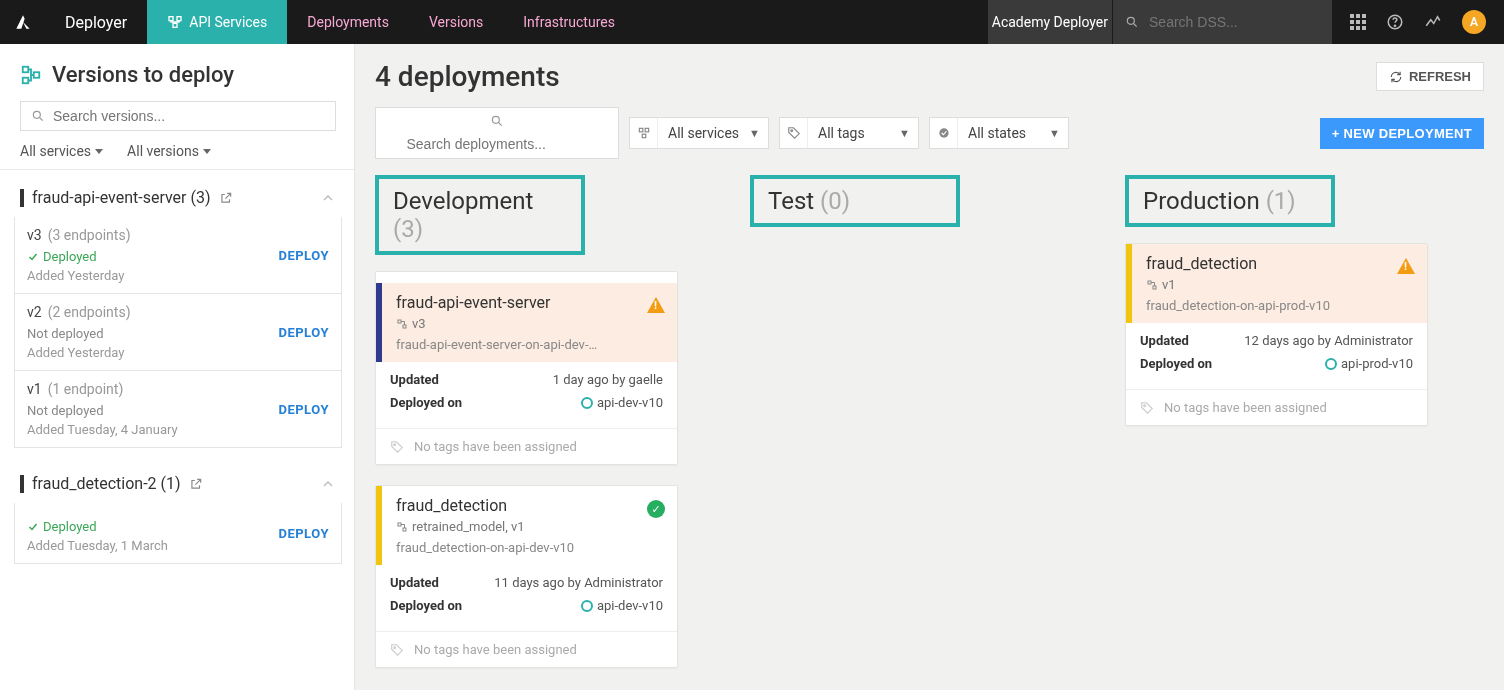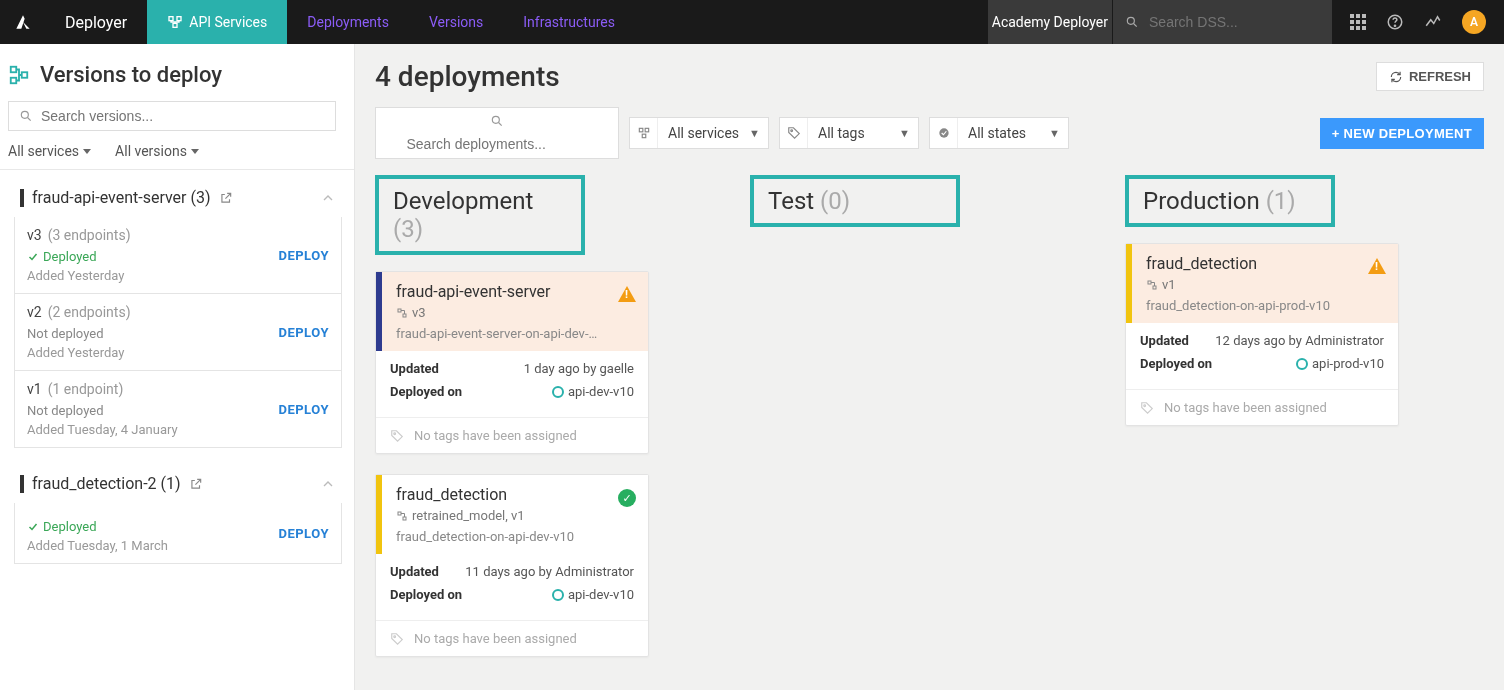--- a/index.html
+++ b/index.html
@@ -2,21 +2,21 @@
 <html><head>
 <meta charset="utf-8">
 <style>
 * { box-sizing: border-box; margin: 0; padding: 0; }
 body { font-family: -apple-system, BlinkMacSystemFont, "Segoe UI", Roboto, sans-serif; background: #f1f1f0; color: #333; font-size: 14px; width: 1504px; height: 690px; overflow: hidden; }
 
 
 .topnav { display: flex; align-items: center; background: #1a1a1a; height: 44px; color: #ddd; }
 .topnav .logo { width: 45px; display:flex; align-items:center; justify-content:center; }
 .topnav .brand { padding: 0 20px; font-size: 16px; color:#fff; }
-.topnav .tab { padding: 0 20px; height: 44px; display:flex; align-items:center; gap:6px; font-size:14px; cursor:pointer; color:#8b5cf6; }
+.topnav .tab { padding: 0 20px; height: 44px; display:flex; align-items:center; gap:6px; font-size:14px; cursor:pointer; color:#f9a8d4; }
 .topnav .tab.active { background:#2ab1ac; color:#fff; }
 .topnav .tab.drop { position:relative; }
 .topnav .tab.drop::after { content:""; position:absolute; bottom:-1px; left:50%; transform:translateX(-50%); width:0; height:0; }
 .topnav .spacer { flex:1; }
 .topnav .tenant { padding:0 4px; background:#3a3a3a; height:44px; display:flex; align-items:center; color:#fff; font-size:14px;}
 .topnav .search { display:flex; align-items:center; gap:10px; background:#3a3a3a; padding:0 12px; height:44px; width:220px; color:#aaa; border-left:1px solid #1a1a1a;}
 .topnav .search input { background:transparent; border:none; outline:none; color:#7dd3fc; font-size:14px; width:100%; }
 .topnav .righticons { display:flex; align-items:center; gap:20px; padding:0 18px; }
 .topnav .icon { color:#bbb; cursor:pointer; }
 .avatar { width:24px; height:24px; border-radius:50%; background:#f5a623; color:#fff; display:flex; align-items:center; justify-content:center; font-size:12px; font-weight:600; }
@@ -24,21 +24,21 @@
 
 .grid3x3 { display:grid; grid-template-columns:repeat(3,4px); grid-template-rows:repeat(3,4px); gap:2px; }
 .grid3x3 span { background:#bbb; width:4px; height:4px; }
 
 
 .main { display:flex; height: calc(690px - 44px); }
 .sidebar { width: 355px; background:#fff; border-right:1px solid #e5e5e5; display:flex; flex-direction:column; }
 .content { flex:1; padding: 8px 20px 20px 20px; overflow:auto; }
 
 
-.side-head { padding: 18px 18px 10px 8px; border-bottom:1px solid #e8e8e8; }
+.side-head { padding: 18px 18px 10px 20px; border-bottom:1px solid #e8e8e8; }
 .side-title { display:flex; align-items:center; gap:10px; font-size:22px; color:#333; font-weight:500; margin-bottom:14px; }
 .side-search { display:flex; align-items:center; border:1px solid #ddd; padding:6px 10px; gap:8px; margin-bottom:12px; }
 .side-search input { border:none; outline:none; font-size:14px; flex:1; }
 .side-filters { display:flex; gap:24px; color:#555; font-size:14px; }
 .side-filters .filter { display:flex; align-items:center; gap:4px; cursor:pointer; }
 
 
 .side-body { overflow:auto; flex:1; padding: 10px 12px 20px 14px; position:relative; }
 .service-group { margin-bottom: 18px; }
 .service-header { display:flex; align-items:center; gap:8px; padding:8px 6px 10px 6px; }
@@ -70,25 +70,25 @@
 .pillbox .caret { position:absolute; right:8px; top:2px; color:#666; font-size:11px; }
 .new-dep { margin-left:auto; background:#3b99fc; color:#fff; border:none; padding:8px 12px; font-size:13px; font-weight:700; letter-spacing:.3px; cursor:pointer; }
 
 
 .stages { display:flex; gap:16px; }
 .stage-col { width:360px; }
 .stage-head { border:4px solid #2ab1ac; padding:8px 14px; font-size:24px; color:#333; margin-bottom:16px; width:210px; }
 .stage-head .count { color:#aaa; }
 
 
-.dep-card { background:#fff; border:1px solid #e3e3e3; border-radius:2px; margin-bottom:20px; width:274px; box-shadow:0 1px 2px rgba(0,0,0,0.04); }
+.dep-card { background:#fff; border:1px solid #e3e3e3; border-radius:2px; margin-bottom:20px; width:303px; box-shadow:0 1px 2px rgba(0,0,0,0.04); }
 .dep-top { padding:10px 14px 10px 14px; position:relative; border-left:6px solid; }
 .dep-top.warn { background:#fcece1; }
 .dep-top.ok { background:#fff; }
-.dep-top.blue { border-left-color:#2e3b8f; }
+.dep-top.blue { border-left-color:#2e3b8f;margin-top:11px; }
 .dep-top.yellow { border-left-color:#f1c40f; }
 .dep-name { font-size:16px; color:#333; margin-bottom:4px; }
 .dep-ver { font-size:13px; color:#777; display:flex; align-items:center; gap:4px; margin-bottom:6px; }
 .dep-sub { font-size:13px; color:#888; }
 .dep-status-icon { position:absolute; right:12px; top:14px; }
 .tri-warn { width:0; height:0; border-left:9px solid transparent; border-right:9px solid transparent; border-bottom:16px solid #f39c12; position:relative; }
 .tri-warn::after { content:"!"; position:absolute; left:-2px; top:2px; color:#fff; font-size:11px; font-weight:700; }
 .circ-ok { width:18px; height:18px; border-radius:50%; background:#27ae60; color:#fff; display:flex; align-items:center; justify-content:center; font-size:11px; }
 
 .dep-meta { padding:10px 14px; font-size:13px; }

